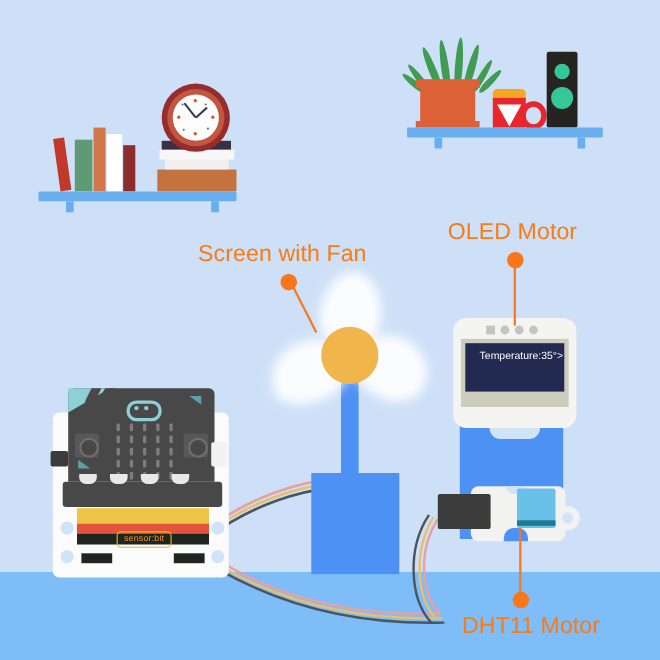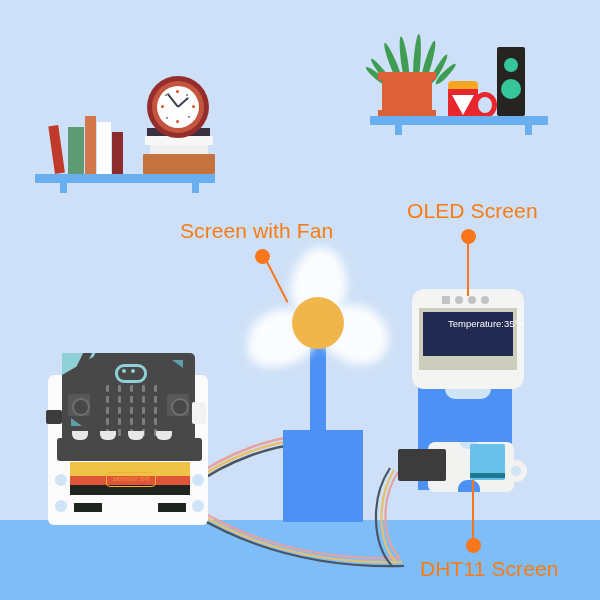--- a/index.html
+++ b/index.html
@@ -394,45 +394,45 @@
   <div>
     <div class="oled-stand" style="left:418px;top:380px;width:94px;height:110px;"></div>
     <div class="oled-body" style="left:412px;top:289px;width:112px;height:100px;"></div>
     <div class="oled-notch" style="left:445px;top:389px;width:46px;height:10px;"></div>
     <div class="oled-pin" style="left:442px;top:296px;width:8px;height:8px;"></div>
     <div class="oled-pin" style="left:455px;top:296px;width:8px;height:8px;border-radius:50%;"></div>
     <div class="oled-pin" style="left:468px;top:296px;width:8px;height:8px;border-radius:50%;"></div>
     <div class="oled-pin" style="left:481px;top:296px;width:8px;height:8px;border-radius:50%;"></div>
     <div class="oled-bezel" style="left:419px;top:308px;width:98px;height:62px;"></div>
     <div class="oled-screen" style="left:423px;top:312px;width:90px;height:44px;"></div>
-    <div class="oled-screen-text" style="left:448px;top:318px;">Temperature:35°&gt;</div>
-  </div>
-
-  <div>
-    <div class="callout-text" style="left:407px;top:199px;">OLED Screen</div>
+    <div class="oled-screen-text" style="left:436px;top:318px;">Temperature:35°&gt;</div>
+  </div>
+
+  <div>
+    <div class="callout-text" style="left:407px;top:199px;">OLED Motor</div>
     <div class="callout-line" style="left:467px;top:236px;width:2px;height:60px;"></div>
     <div class="callout-dot" style="left:461px;top:229px;width:15px;height:15px;"></div>
   </div>
 
   <div>
     <div class="dht-backing" style="left:420px;top:440px;width:90px;height:42px;"></div>
     <div class="dht-body" style="left:428px;top:442px;width:86px;height:50px;"></div>
     <div class="dht-notch-top" style="left:460px;top:442px;width:18px;height:7px;"></div>
     <div class="dht-notch-bot" style="left:458px;top:480px;width:22px;height:12px;"></div>
     <div class="dht-ring" style="left:505px;top:460px;width:22px;height:22px;"></div>
     <div class="dht-ring-in" style="left:511px;top:466px;width:10px;height:10px;"></div>
     <div class="dht-sensor" style="left:470px;top:444px;width:35px;height:36px;"></div>
     <div class="dht-sensor-foot" style="left:470px;top:473px;width:35px;height:5px;"></div>
     <div class="dht-plug" style="left:398px;top:449px;width:48px;height:32px;"></div>
   </div>
 
   <div>
     <div class="callout-line" style="left:472px;top:480px;width:2px;height:62px;"></div>
     <div class="callout-dot" style="left:466px;top:538px;width:15px;height:15px;"></div>
-    <div class="callout-text" style="left:420px;top:557px;">DHT11 Screen</div>
+    <div class="callout-text" style="left:420px;top:557px;">DHT11 Motor</div>
   </div>
 
   <div>
 
     <div class="sb-board" style="left:48px;top:375px;width:160px;height:150px;"></div>
 
     <div class="mb-board" style="left:62px;top:353px;width:133px;height:85px;"></div>
     <div class="mb-corner-tl" style="left:62px;top:353px;"></div>
     <div class="mb-zig" style="left:80px;top:353px;width:9px;height:13px;transform:skewX(-26deg);"></div>
     <div class="mb-zig" style="left:93px;top:353px;width:9px;height:10px;transform:skewX(-26deg);"></div>
@@ -494,16 +494,16 @@
     <div class="sb-strip" style="left:70px;top:476px;width:120px;height:9px;background:#e2543a;"></div>
     <div class="sb-strip" style="left:70px;top:485px;width:120px;height:10px;background:#1f2620;"></div>
 
     <div class="sb-hole" style="left:55px;top:474px;width:12px;height:12px;"></div>
     <div class="sb-hole" style="left:192px;top:474px;width:12px;height:12px;"></div>
     <div class="sb-hole" style="left:55px;top:500px;width:12px;height:12px;"></div>
     <div class="sb-hole" style="left:192px;top:500px;width:12px;height:12px;"></div>
 
     <div class="sb-blackpad" style="left:74px;top:503px;width:28px;height:9px;"></div>
     <div class="sb-blackpad" style="left:158px;top:503px;width:28px;height:9px;"></div>
-    <div class="sb-label" style="left:106px;top:472px;width:48px;height:13px;">sensor:bit</div>
+    <div class="sb-label" style="left:106px;top:483px;width:48px;height:13px;">sensor:bit</div>
   </div>
 
 </div>
 
 </body></html>

